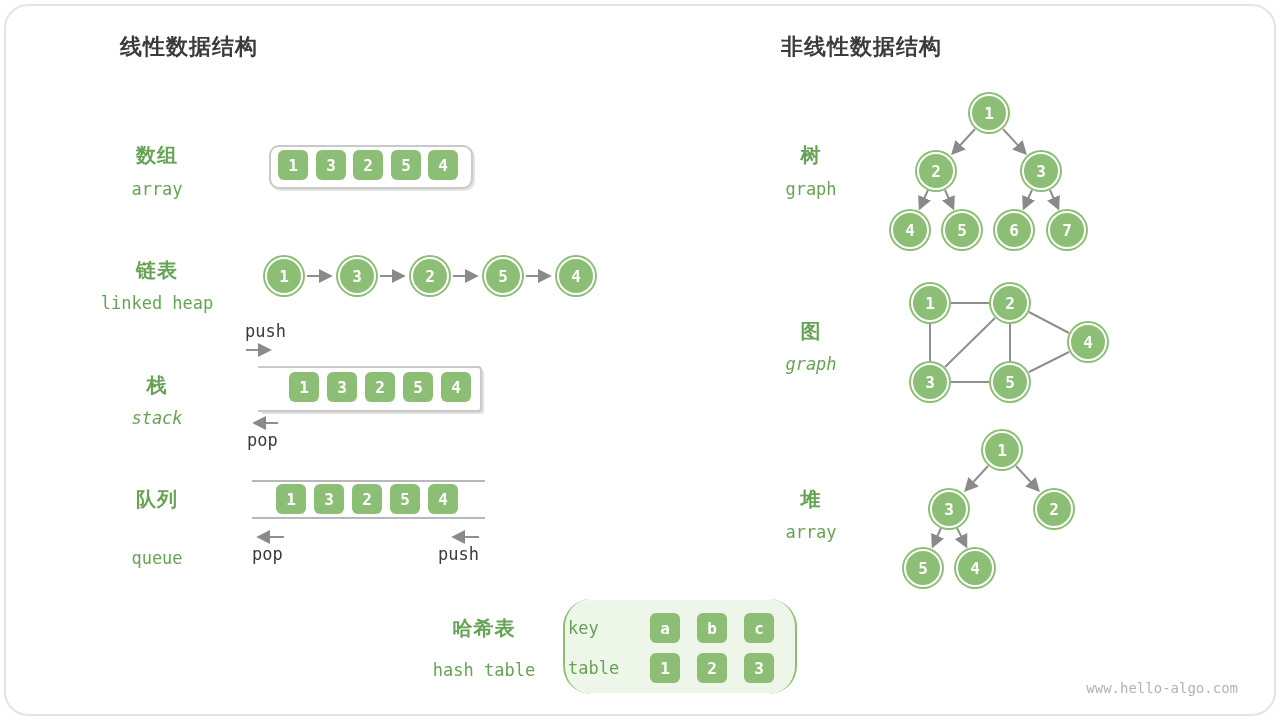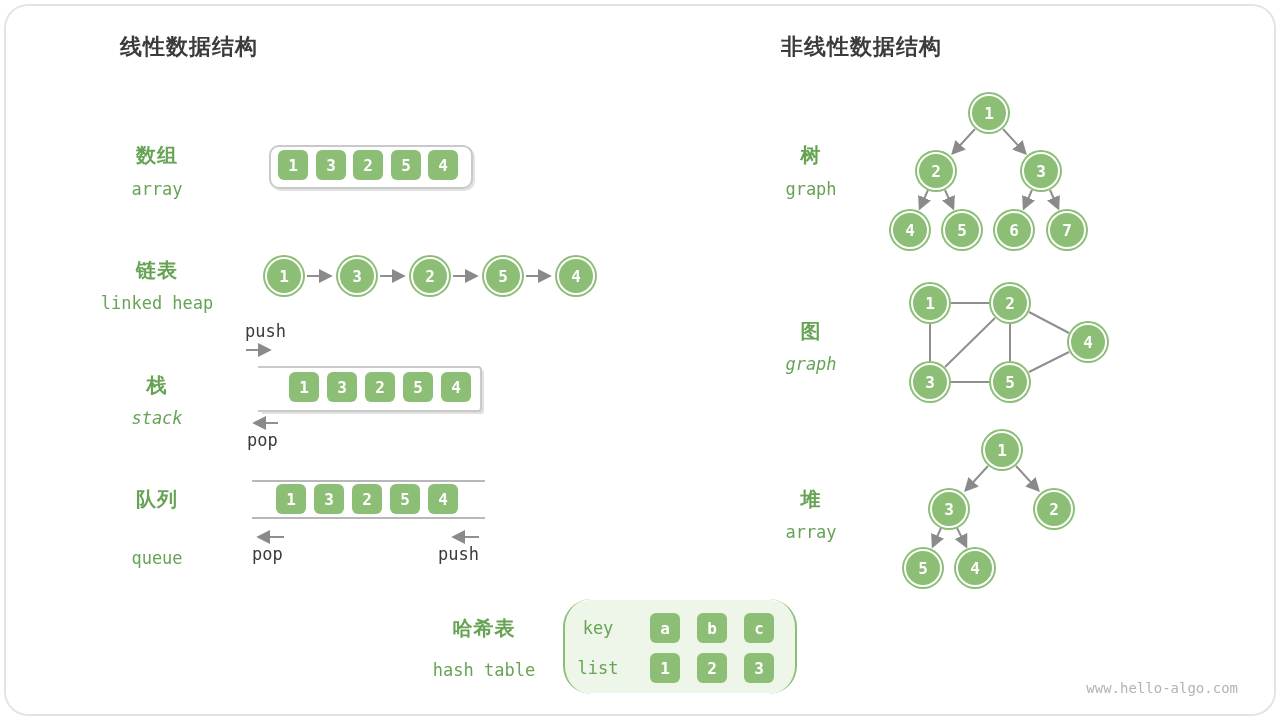--- a/index.html
+++ b/index.html
@@ -15,21 +15,21 @@
   body{position:relative;font-family:"Liberation Sans",sans-serif;}
   .outer-frame{position:absolute;left:4px;top:4px;right:4px;bottom:4px;
     border:2px solid #e4e4e4;border-radius:24px;}
   .title{position:absolute;font:700 22px "Liberation Sans",sans-serif;color:var(--ink);letter-spacing:1px;}
   .zh{position:absolute;font:700 20px "Liberation Sans",sans-serif;color:var(--green-text);
     transform:translateX(-50%);white-space:nowrap;letter-spacing:1px;}
   .en{position:absolute;font:17px "DejaVu Sans Mono",monospace;color:var(--green-text);
     transform:translateX(-50%);white-space:nowrap;}
   .mono{position:absolute;font:17px "DejaVu Sans Mono",monospace;color:var(--ink);white-space:nowrap;}
   .mono-green{position:absolute;font:17px "DejaVu Sans Mono",monospace;color:var(--green-text);
-    text-align:center;width:60px;white-space:nowrap;}
+    text-align:left;width:60px;white-space:nowrap;}
   .node{position:absolute;width:34px;height:34px;border-radius:50%;background:var(--green);
     border:2px solid #fff;box-shadow:0 0 0 2px var(--green);color:#fff;
     font:700 16px "DejaVu Sans Mono",monospace;display:flex;align-items:center;justify-content:center;}
   .box{position:absolute;width:30px;height:30px;border-radius:6px;background:var(--green);color:#fff;
     font:700 16px "DejaVu Sans Mono",monospace;display:flex;align-items:center;justify-content:center;}
   .array-frame{position:absolute;left:269px;top:145px;width:200px;height:40px;background:#fff;
     border:2px solid var(--frame);border-radius:10px;box-shadow:2px 2px 0 #e3e3e3;}
   .stack-frame{position:absolute;left:258px;top:366px;width:222px;height:42px;background:#fff;
     border:2px solid var(--frame);border-left:none;border-radius:0 4px 4px 0;
     box-shadow:3px 3px 0 -1px #e0e0e0;}
@@ -142,21 +142,21 @@
 <div class="box" style="left:428px;top:484px;">4</div>
 <div class="mono" style="left:252px;top:544px;">pop</div>
 <div class="mono" style="left:438px;top:544px;">push</div>
 
 <div class="zh" style="left:484px;top:615px;">哈希表</div>
 <div class="en" style="left:484px;top:660px;">hash table</div>
 <div class="hash-bg"></div>
 <div class="hash-paren-l"></div>
 <div class="hash-paren-r"></div>
 <div class="mono-green" style="left:568px;top:618px;">key</div>
-<div class="mono-green" style="left:568px;top:658px;">list</div>
+<div class="mono-green" style="left:568px;top:658px;">table</div>
 <div class="box" style="left:650px;top:613px;">a</div>
 <div class="box" style="left:697px;top:613px;">b</div>
 <div class="box" style="left:744px;top:613px;">c</div>
 <div class="box" style="left:650px;top:653px;">1</div>
 <div class="box" style="left:697px;top:653px;">2</div>
 <div class="box" style="left:744px;top:653px;">3</div>
 
 <div class="zh" style="left:811px;top:142px;">树</div>
 <div class="en" style="left:811px;top:179px;">graph</div>
 <div class="node" style="left:970px;top:94px;">1</div>

